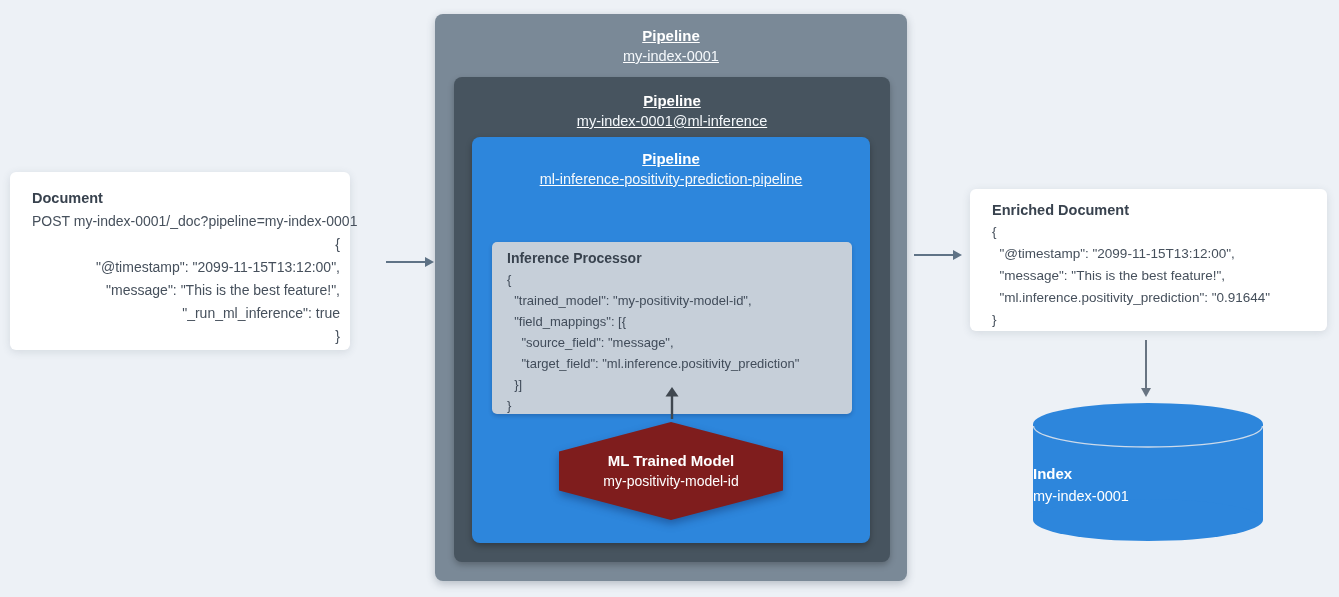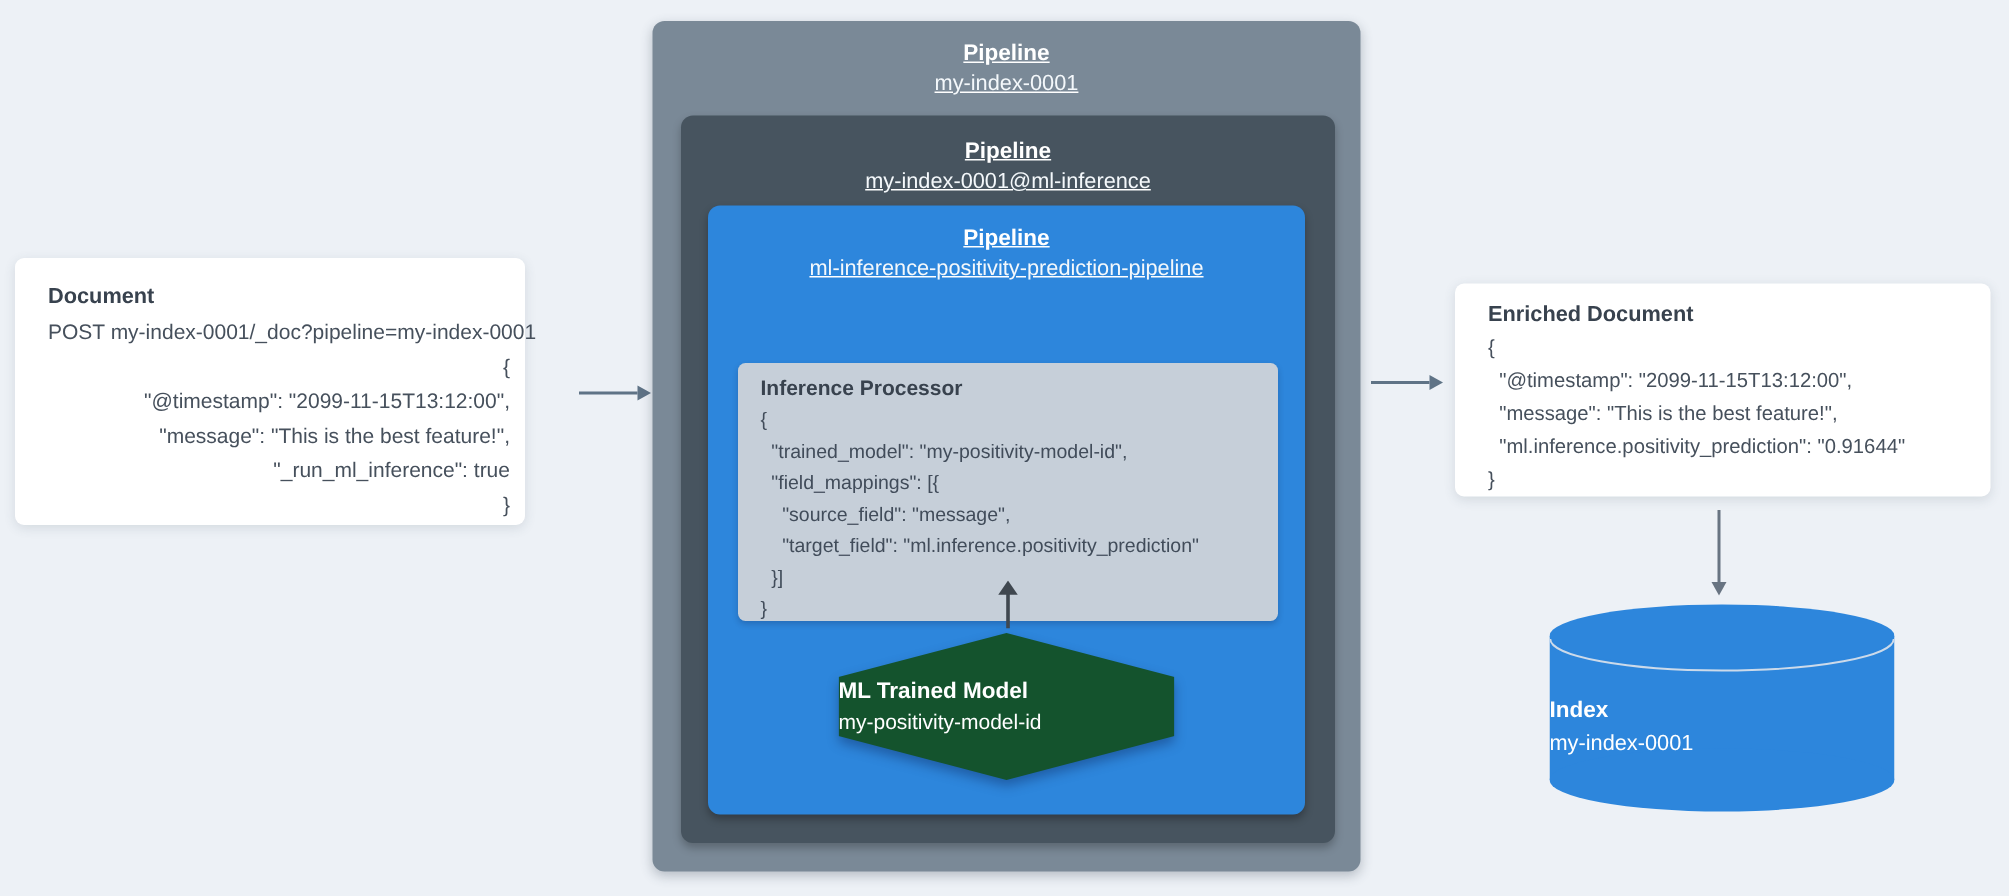--- a/index.html
+++ b/index.html
@@ -52,23 +52,23 @@
   }
   .proc-title { font-size:14px; font-weight:bold; color:#38424e; line-height:21px; }
   .proc-card .code-line { font-size:13px; line-height:21px; white-space:pre; color:#414c5a; }
 
   
   .hex-wrap {
     position:absolute; left:87px; top:285px; width:224px; height:98px;
     filter:drop-shadow(0 4px 4px rgba(0,0,40,0.3));
   }
   .hexagon {
-    width:100%; height:100%; background:#14532d;
+    width:100%; height:100%; background:#7f1d1d;
     clip-path:polygon(50% 0, 100% 30%, 100% 70%, 50% 100%, 0 70%, 0 30%);
-    display:flex; flex-direction:column; align-items:flex-start; justify-content:center;
+    display:flex; flex-direction:column; align-items:center; justify-content:center;
     color:#ffffff; text-align:center;
   }
   .hex-title { font-size:15px; font-weight:bold; line-height:21px; }
   .hex-name  { font-size:14px; line-height:21px; }
 
   
   .arrow-h { position:absolute; display:flex; align-items:center; height:12px; }
   .arrow-h .shaft { width:39px; height:2px; background:#5f7386; }
   .arrow-h .tip {
     width:0; height:0;

